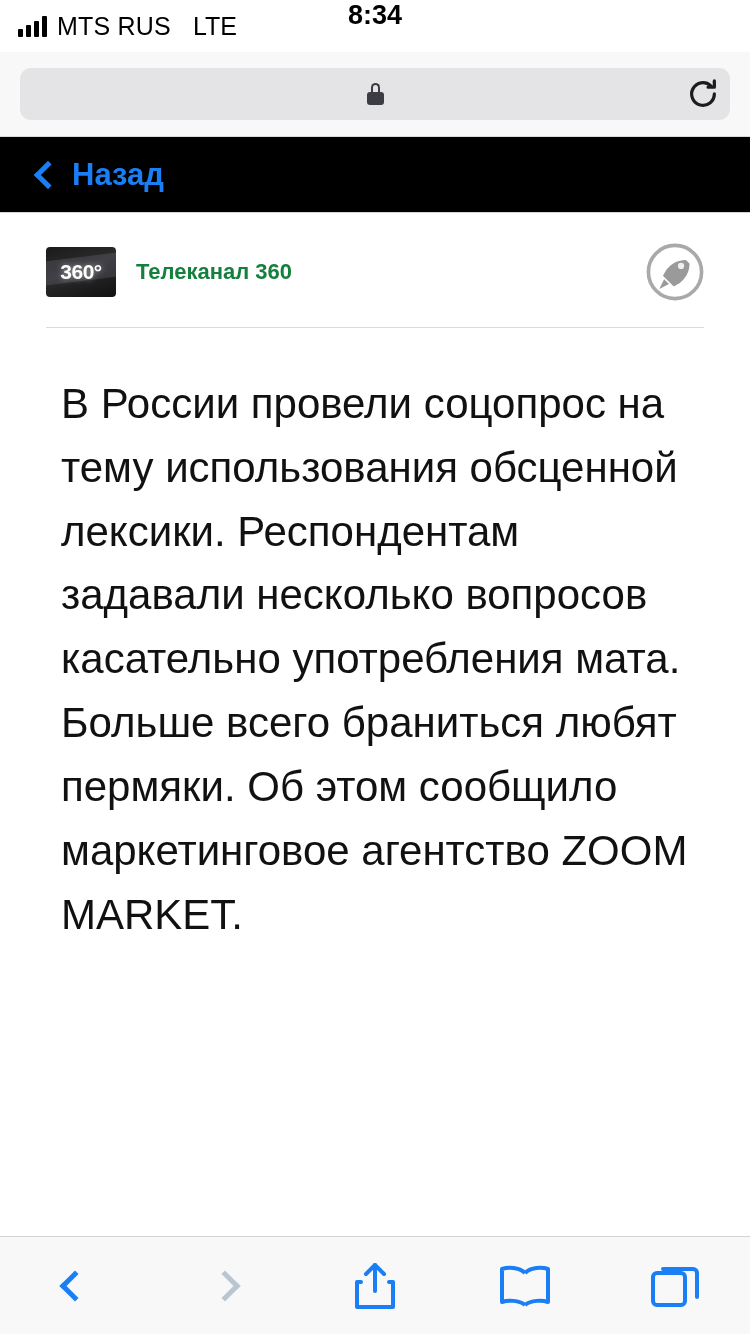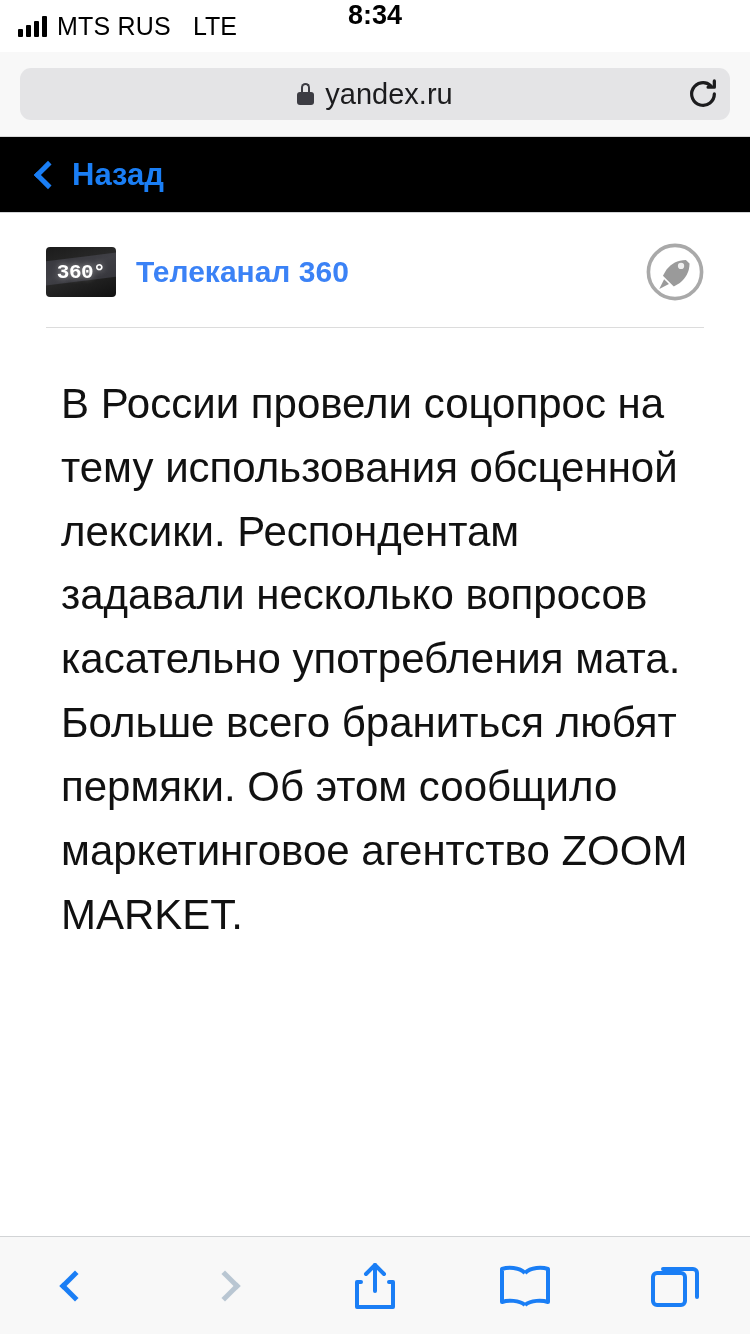--- a/index.html
+++ b/index.html
@@ -107,29 +107,29 @@
     width: 70px; height: 50px; border-radius: 4px;
     background: linear-gradient(160deg,#1b1b1b 0%,#2b2b2b 45%,#111 100%);
     display: flex; align-items: center; justify-content: center;
     position: relative; overflow: hidden;
     flex: 0 0 auto;
   }
   .pub-logo span {
     font-size: 21px; font-weight: 700; color: #fff;
     letter-spacing: -.5px;
     text-shadow: 0 0 6px rgba(255,255,255,.5);
-    position: relative; z-index: 2; font-family: Liberation Mono, monospace;
+    position: relative; z-index: 2;
   }
   .pub-logo::before {
     content: ""; position: absolute; left: -6px; top: 10px;
     width: 82px; height: 24px;
     background: rgba(120,120,140,.28);
     transform: rotate(-7deg);
   }
-  .pub-name { font-size: 30px; font-weight: 700; color: #3b82f6; margin-left: 20px; }
+  .pub-name { font-size: 22px; font-weight: 700; color: #15803d; margin-left: 20px; }
   .rocket { margin-left: auto; width: 58px; height: 58px; }
 
   .headline {
     font-size: 47px; line-height: 1.22; font-weight: 700; color: #111;
     margin-top: 34px; letter-spacing: -.3px;
   }
   .pubdate { font-size: 28px; color: #9b9b9b; margin-top: 22px; }
   .body-p {
     font-size: 42px; line-height: 1.52; color: #111; margin-top: 44px; margin-left: 15px;
   }
@@ -167,21 +167,20 @@
     </div>
     <div class="sb-time">8:34</div>
   </div>
 
   <div class="urlbar-wrap">
     <div class="urlfield">
       <span class="lock">
         <span class="lock-shackle"></span>
           <span class="lock-body"></span>
       </span>
-      <span class="urltext">yandex.ru</span>
     </div>
     <svg class="reload" viewBox="0 0 24 24">
       <path d="M20 12 a8 8 0 1 1 -2.6 -5.9" fill="none" stroke="#1c1c1e" stroke-width="2.3" stroke-linecap="round"></path>
       <path d="M20 2.8 V7.2 H15.6" fill="none" stroke="#1c1c1e" stroke-width="2.3" stroke-linecap="round" stroke-linejoin="round"></path>
     </svg>
   </div>
 
   <div class="backstrip">
     <span class="chev-back"></span>
     <span class="back-label">Назад</span>

